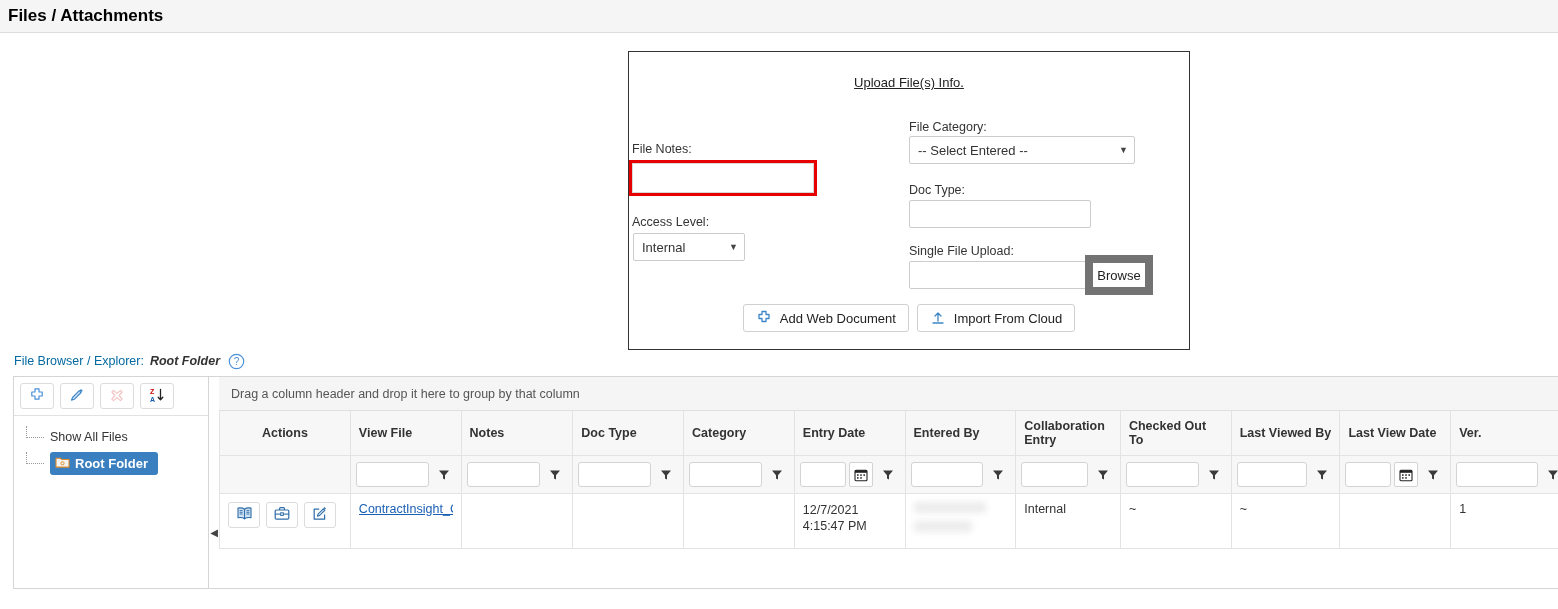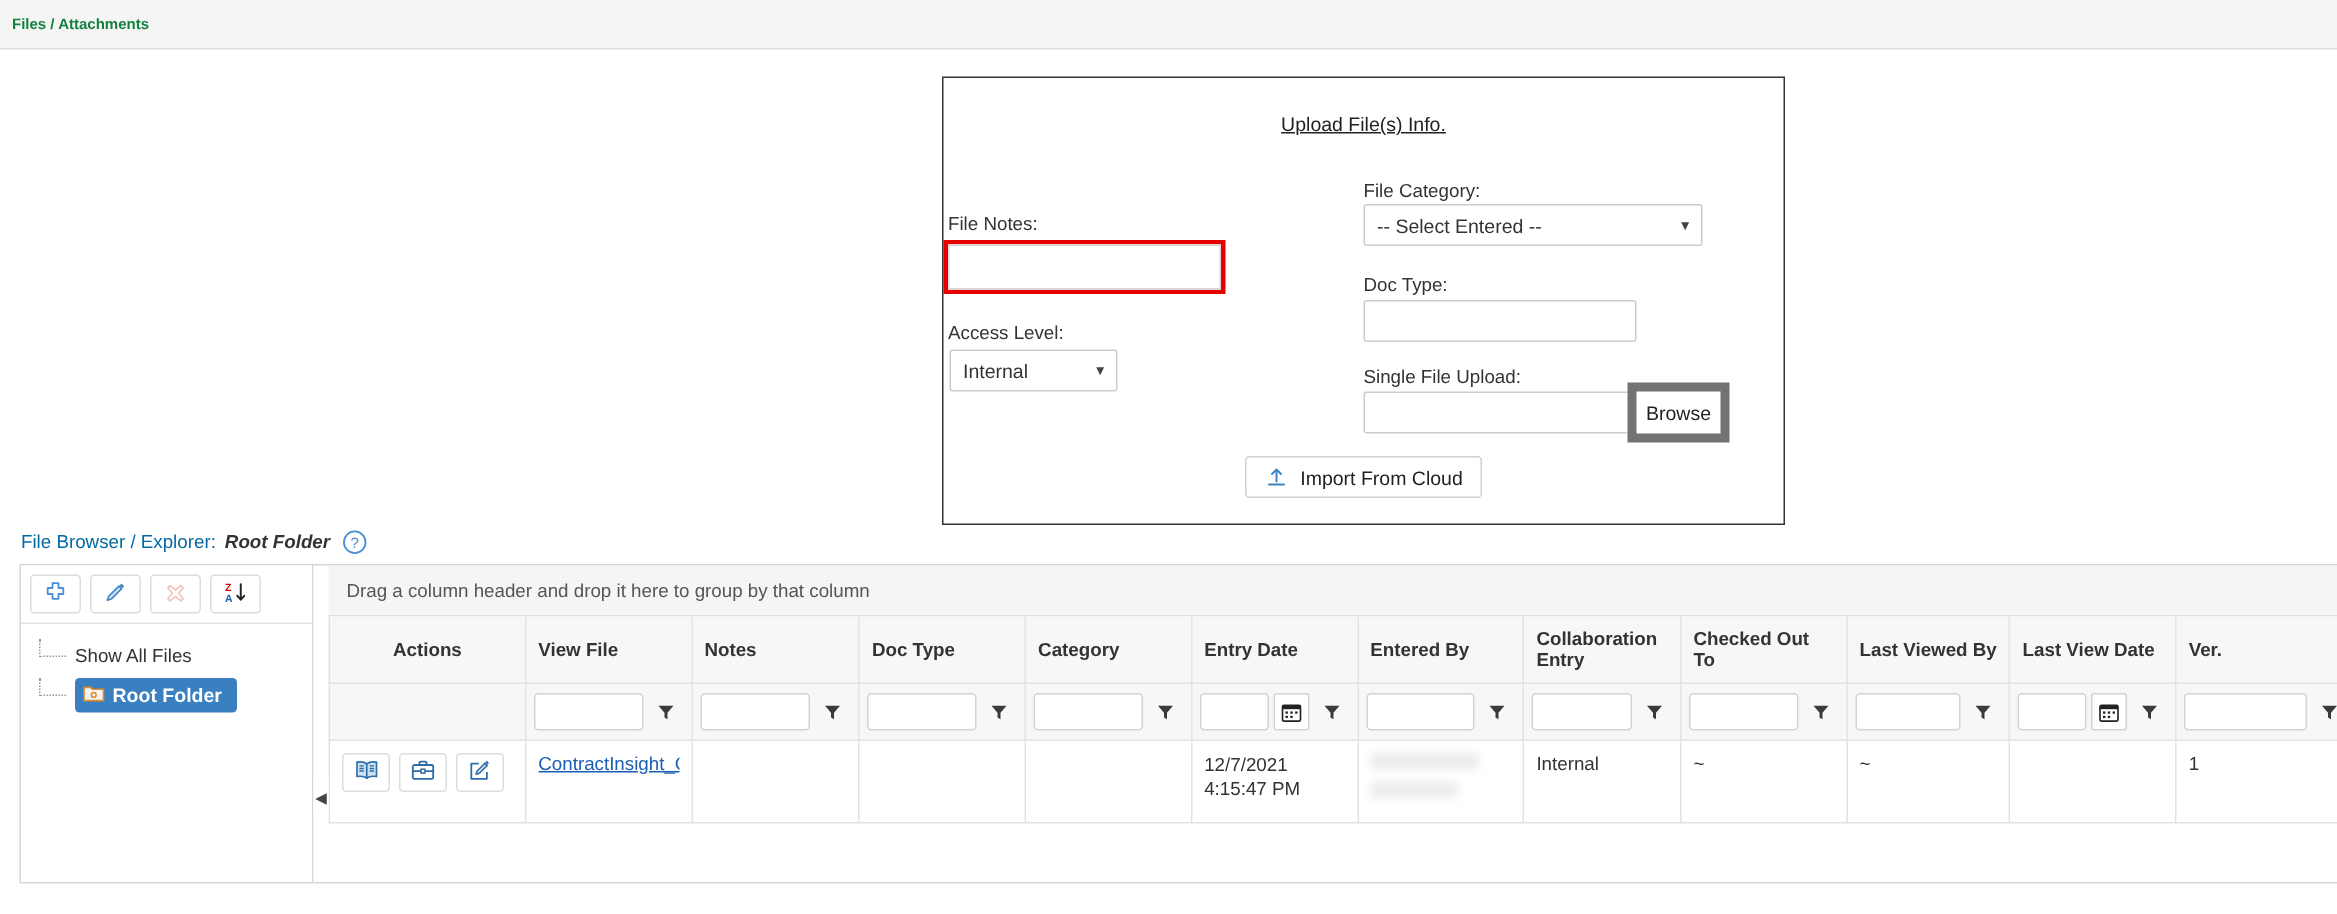--- a/index.html
+++ b/index.html
@@ -17,22 +17,22 @@
   .page-header {
     height: 33px;
     background: #f5f5f5;
     border-bottom: 1px solid #dddddd;
     display: flex;
     align-items: center;
     padding-left: 8px;
   }
   .page-header .title {
     font-weight: bold;
-    font-size: 10px;
-    color: #15803d;
+    font-size: 17px;
+    color: #000000;
   }
 
   
   .upload-wrap {
     position: relative;
     height: 315px;
   }
   .upload-panel {
     position: absolute;
     left: 628px;
@@ -91,21 +91,21 @@
   .access-sel  { position: absolute; left: 4px; top: 143px; width: 112px; }
 
   
   .cat-label { position: absolute; left: 280px; top: 30px; }
   .cat-sel   { position: absolute; left: 280px; top: 46px; width: 226px; }
   .doc-label { position: absolute; left: 280px; top: 93px; }
   .doc-box   { position: absolute; left: 280px; top: 110px; width: 182px; height: 28px; }
   .sfu-label { position: absolute; left: 280px; top: 154px; }
   .sfu-box   { position: absolute; left: 280px; top: 171px; width: 180px; height: 28px; }
   .browse-red{ position: absolute; left: 456px; top: 165px; width: 68px; height: 40px;
-               border: 6px solid #737373; background: #ffffff;
+               border: 8px solid #737373; background: #ffffff;
                display: flex; align-items: center; justify-content: center; }
   .browse-red .lbl { font-size: 13px; color: #222222; }
 
   .btn-row {
     position: absolute; left: 0; right: 0; top: 214px;
     display: flex; justify-content: center; gap: 8px;
   }
   .gbtn {
     border: 1px solid #d0d0d0;
     background: #ffffff;
@@ -331,20 +331,28 @@
       <input class="txtbox doc-box" type="text" style="padding: 0px 6px; outline: none;" value="">
 
       <div class="fld-label sfu-label">Single File Upload:</div>
       <input class="txtbox sfu-box" type="text" style="padding: 0px 6px; outline: none;" value="">
 
       <div class="browse-red">
         <span class="lbl">Browse</span>
       </div>
 
       <div class="btn-row">
+        <div class="gbtn">
+          <span>
+            <svg width="16" height="16" viewBox="0 0 16 16">
+              <path d="M6 1.5h4v3h3v4h-3v3H6v-3H3v-4h3z" fill="none" stroke="#3d86c6" stroke-width="1.3" stroke-linejoin="round"></path>
+            </svg>
+          </span>
+          <span>Add Web Document</span>
+        </div>
         <div class="gbtn">
           <span>
             <svg width="16" height="16" viewBox="0 0 16 16">
               <path d="M8 11V3M8 3l-3 3M8 3l3 3" fill="none" stroke="#3d86c6" stroke-width="1.3" stroke-linecap="round" stroke-linejoin="round"></path>
               <path d="M3 13h10" stroke="#3d86c6" stroke-width="1.3" stroke-linecap="round"></path>
             </svg>
           </span>
           <span>Import From Cloud</span>
         </div>
       </div>

